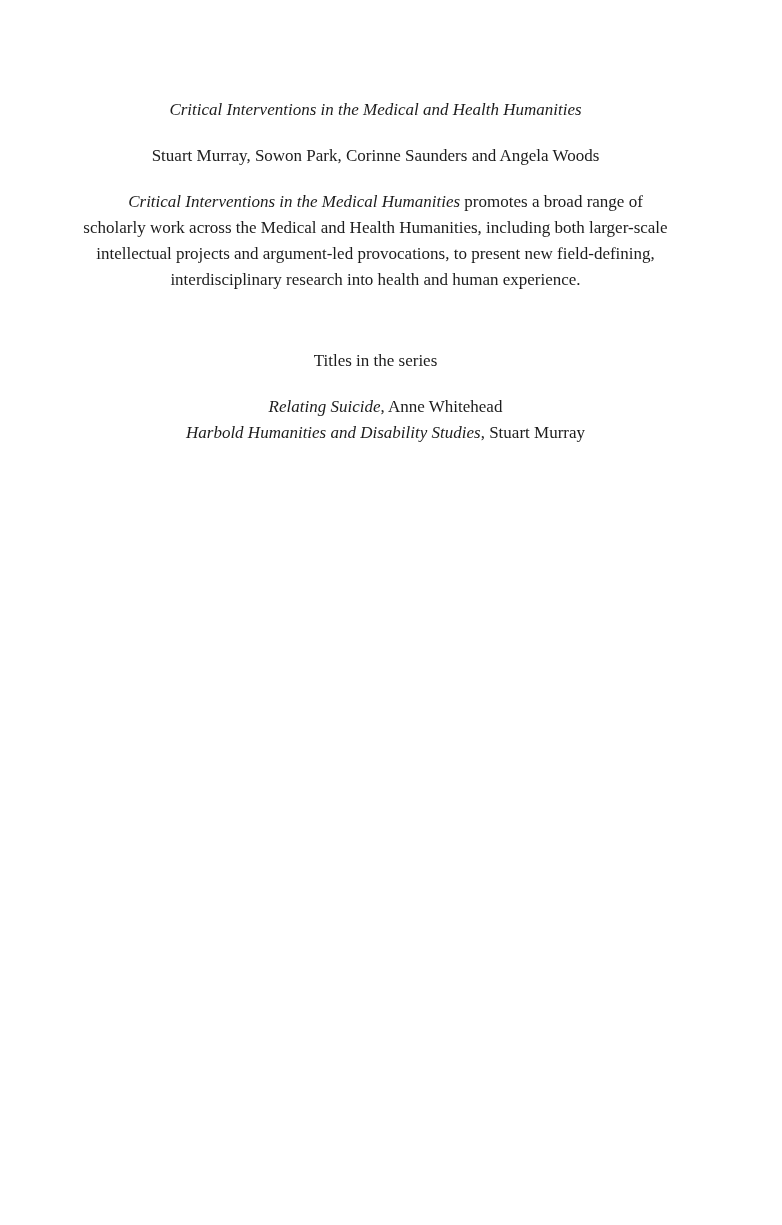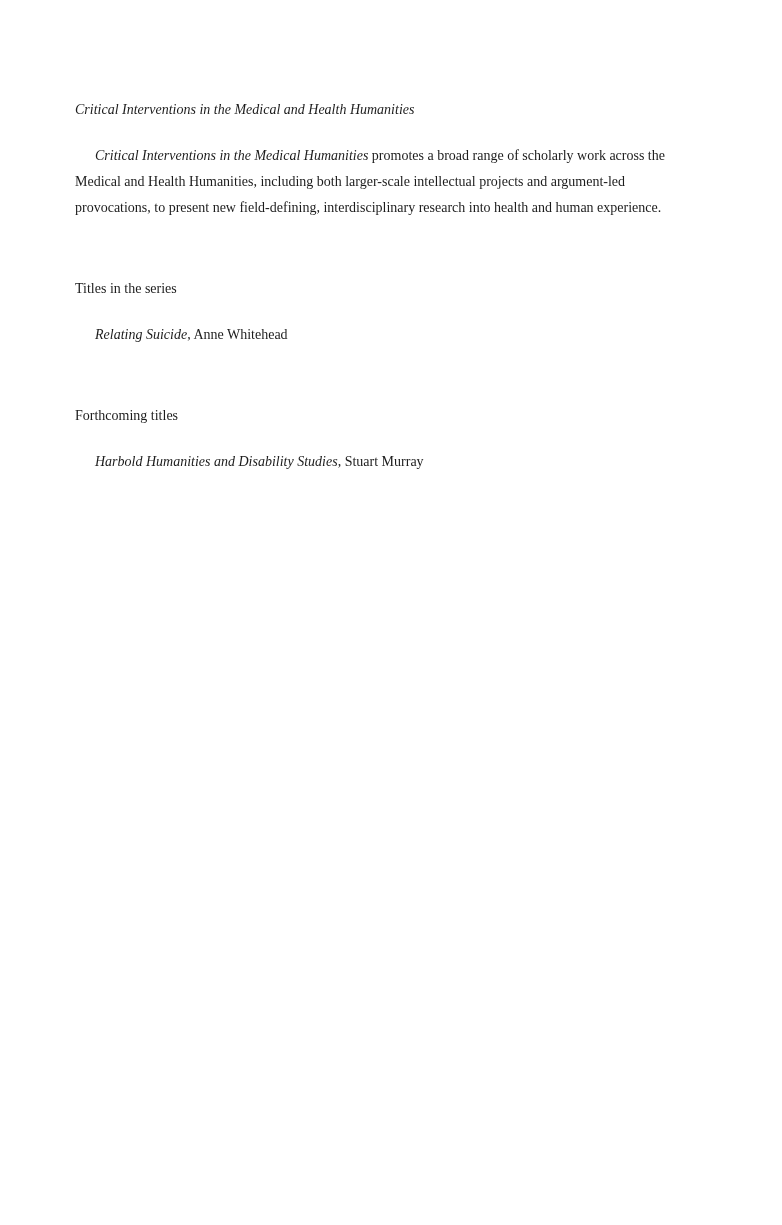--- a/index.html
+++ b/index.html
@@ -10,49 +10,50 @@
     background: #ffffff;
     font-family: "Liberation Serif", serif;
     color: #1c1c1c;
     overflow: hidden;
   }
   .page {
     padding: 97px 0 0 75px;
   }
   .textblock {
     width: 601px;
-    font-size: 14px;
+    font-size: 17px;
     line-height: 26px;
+    text-align: center;
   }
   .italic { font-style: italic; margin-left: 20px; }
   .block { margin: 0 0 20px 0; }
   .para { margin: 0; }
   .section-label {
     margin: 55px 0 20px 0;
   }
   .book-item { margin: 0; }
 </style>
 </head>
 <body>
 
 <div class="page">
   <div class="textblock">
 
     <div class="block italic">Critical Interventions in the Medical and Health Humanities</div>
 
 
+    <div class="block">Stuart Murray, Sowon Park, Corinne Saunders and Angela Woods</div>
 
     <p class="para"><span class="italic">Critical Interventions in the Medical Humanities</span><span> promotes a broad range of scholarly work across the Medical and Health Humanities, including both larger-scale intellectual projects and argument-led provocations, to present new field-defining, interdisciplinary research into health and human experience.</span></p>
 
     <div class="section-label">Titles in the series</div>
 
     <div>
       <div class="book-item"><span class="italic">Relating Suicide</span><span>, Anne Whitehead</span></div>
     </div>
 
-    <div class="section-label">Forthcoming titles</div>
 
     <div>
       <div class="book-item"><span class="italic">Harbold Humanities and Disability Studies</span><span>, Stuart Murray</span></div>
     </div>
 
   </div>
 </div>
 
 </body></html>

